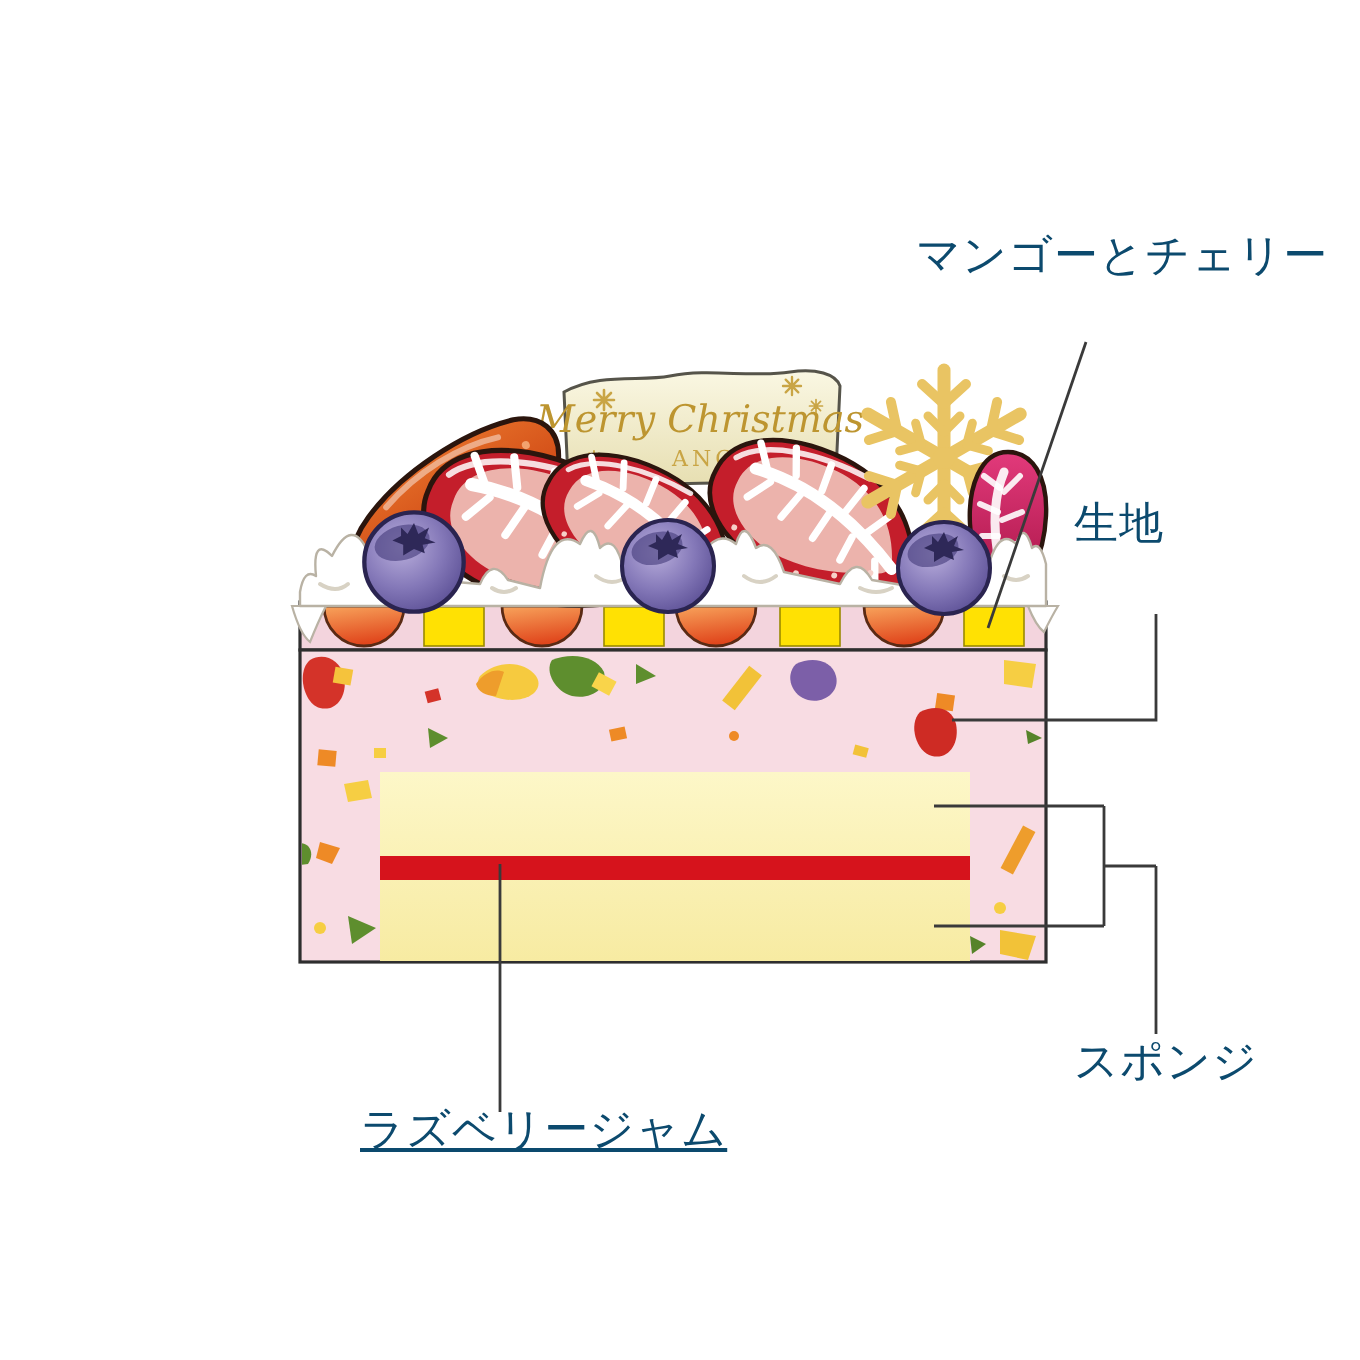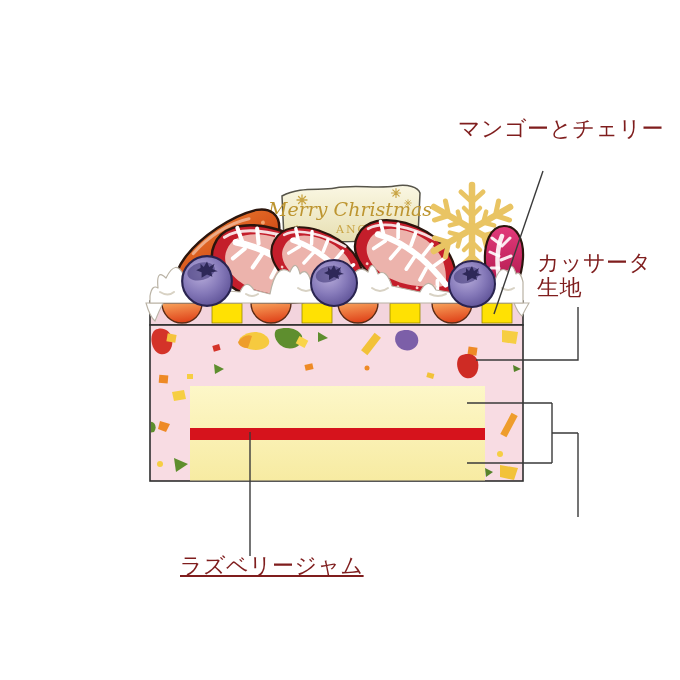--- a/index.html
+++ b/index.html
@@ -3,21 +3,21 @@
 <meta charset="utf-8">
 <style>
   html,body{margin:0;padding:0;}
   body{
     width:680px;height:680px;position:relative;background:#FFFFFF;
     font-family:"DejaVu Sans",sans-serif;overflow:hidden;
   }
   #stage{position:absolute;inset:0;}
   svg{position:absolute;left:0;top:0;}
   .label{
-    position:absolute;color:#7f1d1d;
+    position:absolute;color:#0c4a6e;
     font:22px/25px "DejaVu Sans",sans-serif;
     white-space:nowrap;letter-spacing:0.5px;
   }
   .label span{display:block;}
   #l-mango{left:458px;top:116px;}
   #l-cassata{left:537px;top:250px;}
   #l-sponge{left:537px;top:519px;}
   #l-jam{left:180px;top:553px;text-decoration:underline;}
 </style>
 </head>
@@ -235,19 +235,21 @@
     <path d="M578,307 L578,360 L476,360"></path>
     <path d="M467,403 H552 M467,463 H552 M552,403 V463 M552,433 H578 M578,433 V517"></path>
     <path d="M250,432 V556"></path>
   </g>
 </svg>
 
 <div class="label" id="l-mango">
   <span>マンゴーとチェリー</span>
 </div>
 <div class="label" id="l-cassata">
-  <span>カッサータ</span>
   <span>生地</span>
+</div>
+<div class="label" id="l-sponge">
+  <span>スポンジ</span>
 </div>
 <div class="label" id="l-jam">
   <span>ラズベリージャム</span>
 </div>
 </div>
 
 </body></html>

